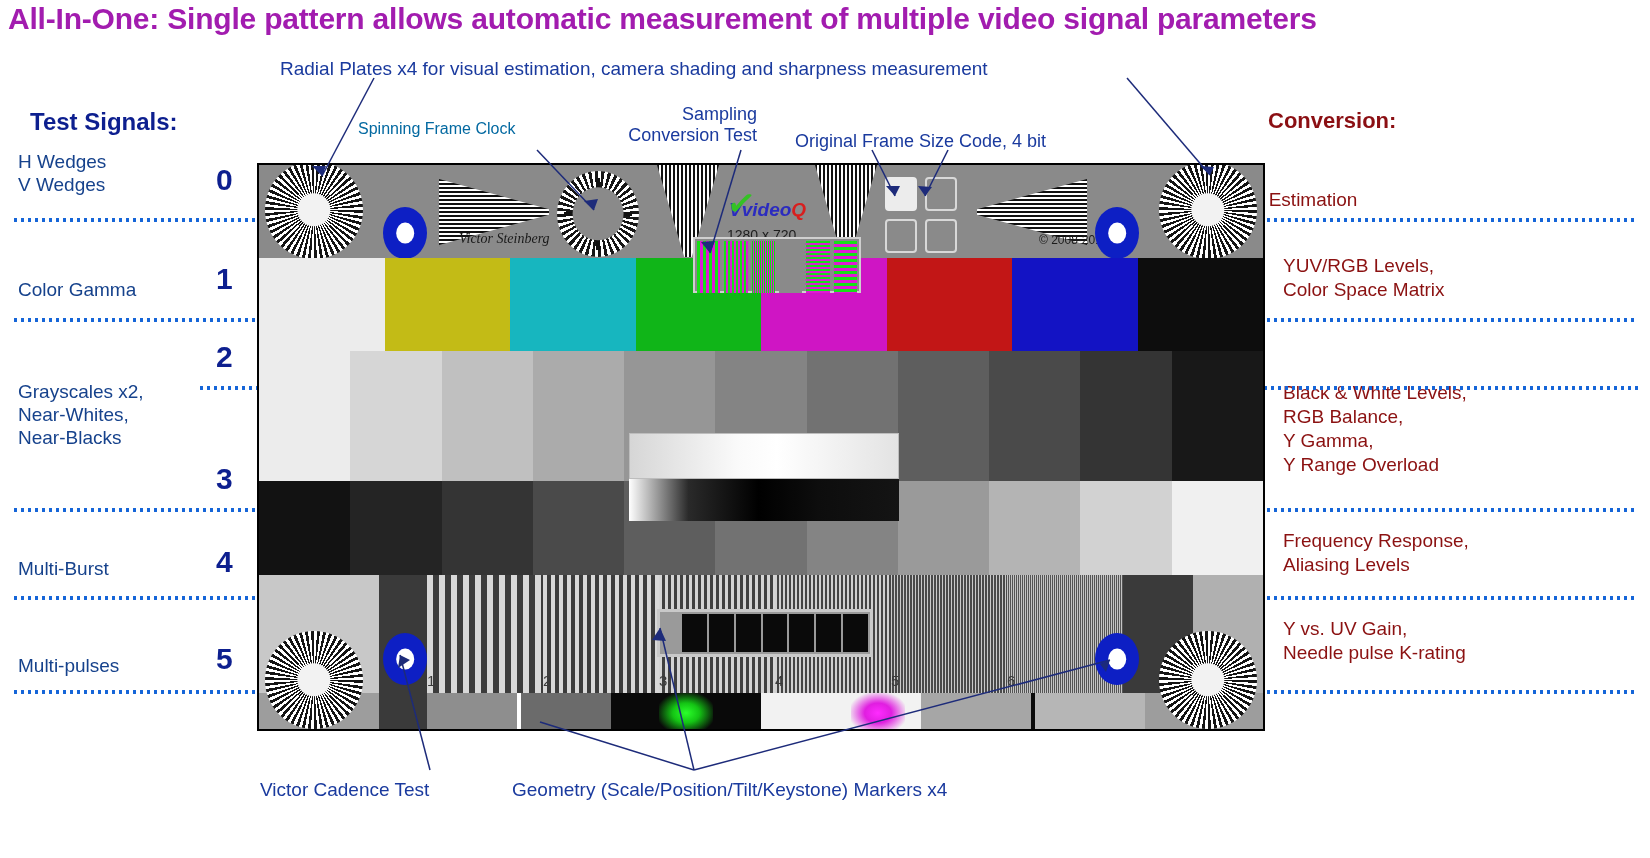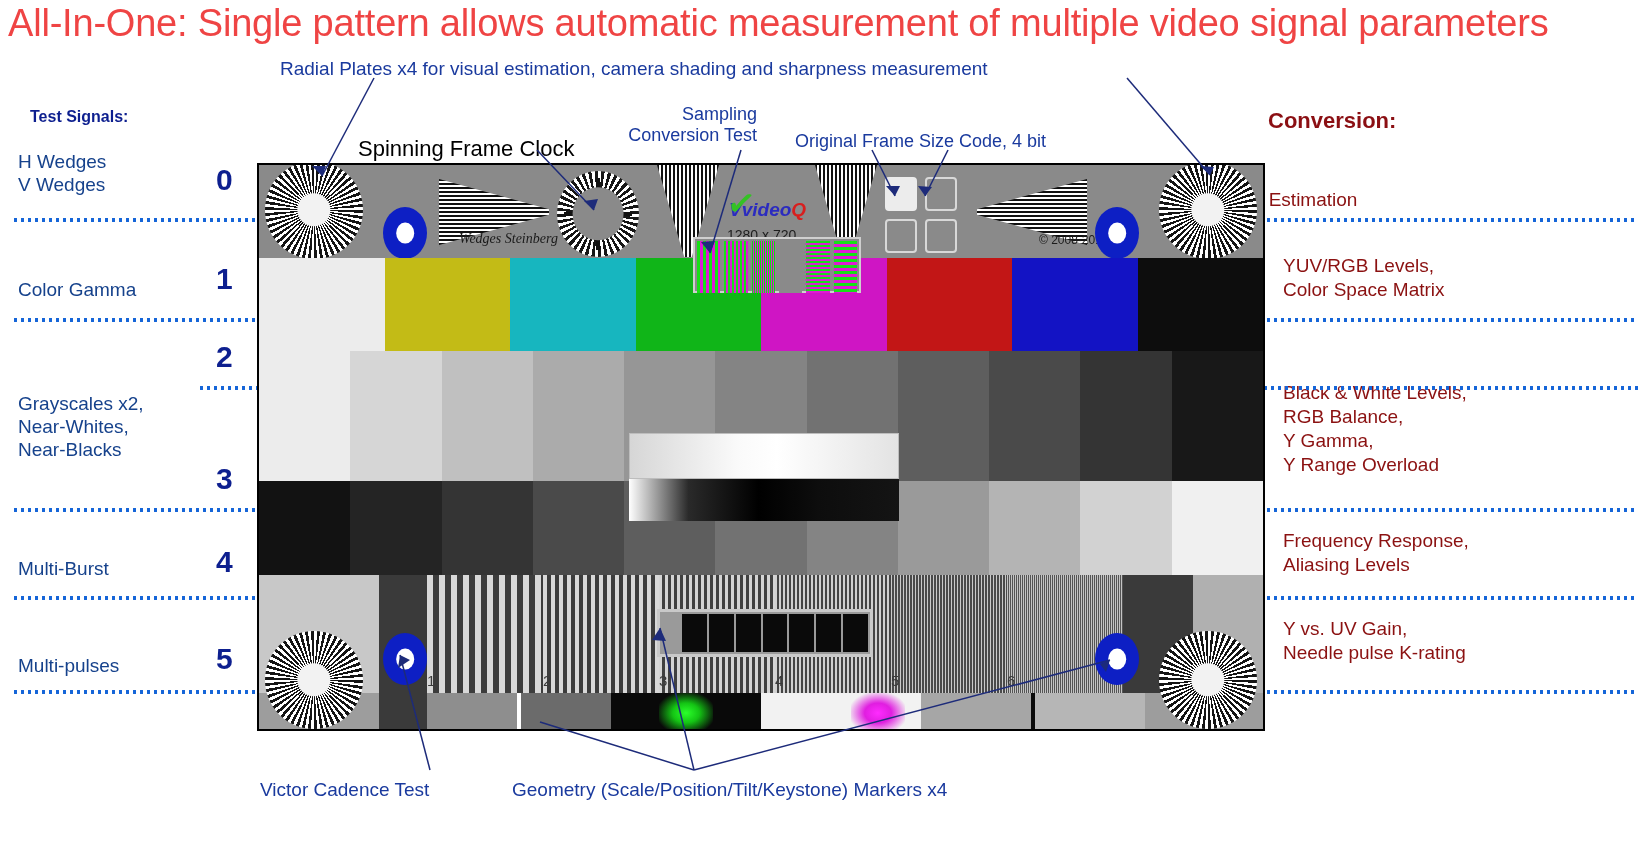--- a/index.html
+++ b/index.html
@@ -6,33 +6,33 @@
   body{
     width:1650px;height:858px;background:#ffffff;overflow:hidden;
     font-family:"Liberation Sans", sans-serif;
     position:relative;
   }
   .abs{position:absolute;}
 
   
   #main-title{
     left:8px;top:2px;width:1640px;
-    font-size:38px;font-weight:400;color:#ef4444;
+    font-size:30px;font-weight:700;color:#a21caf;
     letter-spacing:-0.2px;white-space:nowrap;
   }
   #radial-note{
     left:280px;top:58px;font-size:19px;color:#1a3a9e;white-space:nowrap;
   }
   #test-signals-hdr{
-    left:30px;top:108px;font-size:16px;font-weight:bold;color:#0d1f8f;
+    left:30px;top:108px;font-size:24px;font-weight:bold;color:#0d1f8f;
   }
   #parameters-hdr{
     left:1268px;top:108px;font-size:22px;font-weight:bold;color:#8b0f13;
   }
-  #spin-clock-note{left:358px;top:136px;font-size:22px;color:#000000;white-space:nowrap;}
+  #spin-clock-note{left:358px;top:120px;font-size:16px;color:#0369a1;white-space:nowrap;}
   #sampling-note{left:617px;top:104px;font-size:18px;color:#1a3a9e;text-align:right;line-height:21px;width:140px;}
   #frame-size-note{left:795px;top:131px;font-size:18px;color:#1a3a9e;white-space:nowrap;}
   #cadence-note{left:260px;top:779px;font-size:19px;color:#1a3a9e;white-space:nowrap;}
   #geometry-note{left:512px;top:779px;font-size:19px;color:#1a3a9e;white-space:nowrap;}
 
   
   .left-label{color:#16428c;font-size:19px;line-height:23px;white-space:pre;}
   .row-num{color:#0d1f8f;font-size:30px;font-weight:bold;}
   .right-label{color:#8b1111;font-size:19px;line-height:24px;white-space:pre;}
 
@@ -165,21 +165,21 @@
 
 <div class="abs left-label" style="left:18px;top:150px;">H Wedges
 V Wedges</div>
 <div class="abs row-num" style="left:216px;top:163px;">0</div>
 
 <div class="abs left-label" style="left:18px;top:278px;">Color Gamma</div>
 <div class="abs row-num" style="left:216px;top:262px;">1</div>
 
 <div class="abs row-num" style="left:216px;top:340px;">2</div>
 
-<div class="abs left-label" style="left:18px;top:392px;">Grayscales x2,
+<div class="abs left-label" style="left:18px;top:380px;">Grayscales x2,
 Near-Whites,
 Near-Blacks</div>
 <div class="abs row-num" style="left:216px;top:462px;">3</div>
 
 <div class="abs left-label" style="left:18px;top:557px;">Multi-Burst</div>
 <div class="abs row-num" style="left:216px;top:545px;">4</div>
 
 <div class="abs left-label" style="left:18px;top:654px;">Multi-pulses</div>
 <div class="abs row-num" style="left:216px;top:642px;">5</div>
 
@@ -236,21 +236,21 @@
 
      <div class="fsq filled" style="left:626px;top:12px;width:32px;height:34px;"></div>
      <div class="fsq" style="left:666px;top:12px;width:32px;height:34px;"></div>
      <div class="fsq" style="left:626px;top:54px;width:32px;height:34px;"></div>
      <div class="fsq" style="left:666px;top:54px;width:32px;height:34px;"></div>
 
      <div class="wedge" style="left:718px;top:14px;width:110px;height:66px;
           background:repeating-linear-gradient(to bottom,#111 0 2px,#fff 2px 4px);
           clip-path:polygon(100% 0,0 46%,0 54%,100% 100%);"></div>
 
-     <div class="script" style="left:200px;top:66px;">Wedges Steinberg</div>
+     <div class="script" style="left:200px;top:66px;">Victor Steinberg</div>
      <div class="copyr" style="left:780px;top:68px;">© 2008-2013</div>
 
      <div class="geomark" style="left:836px;top:42px;width:44px;height:52px;"></div>
 
      <div class="radial" style="left:900px;top:-4px;width:98px;height:98px;">
         <div class="rcross"></div>
      </div>
   </div>
 
   <div class="prow" id="row1">

